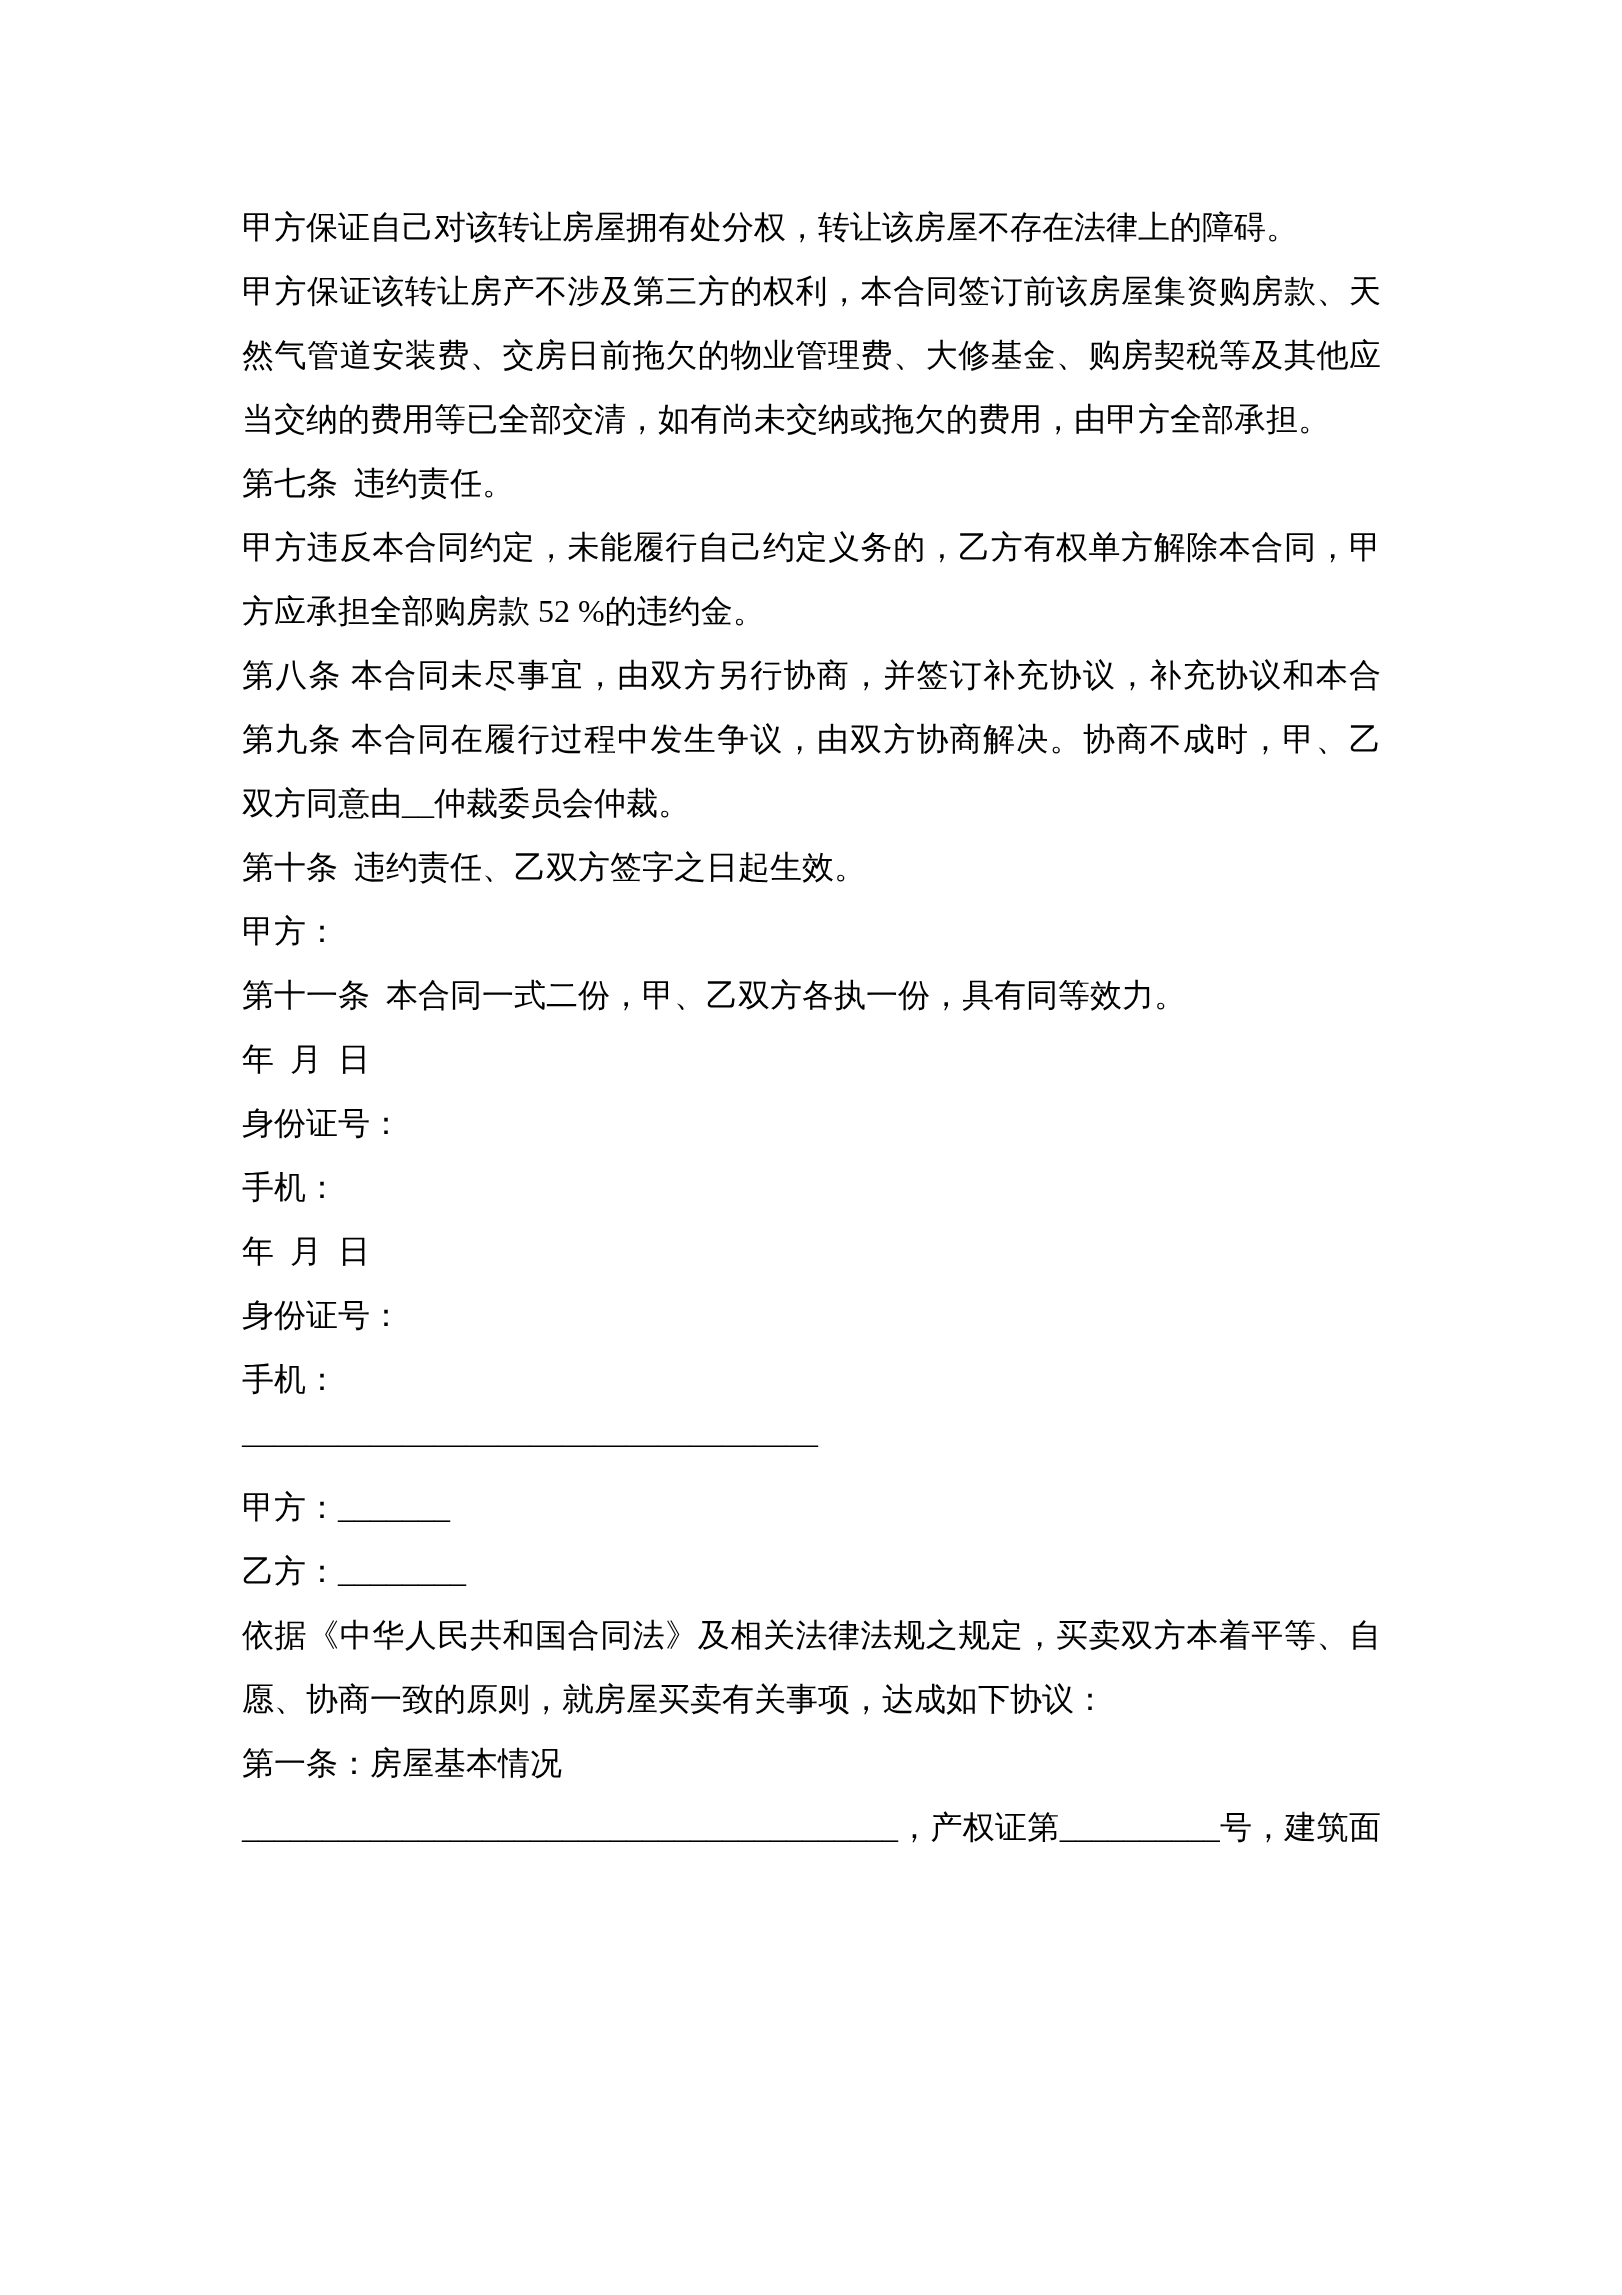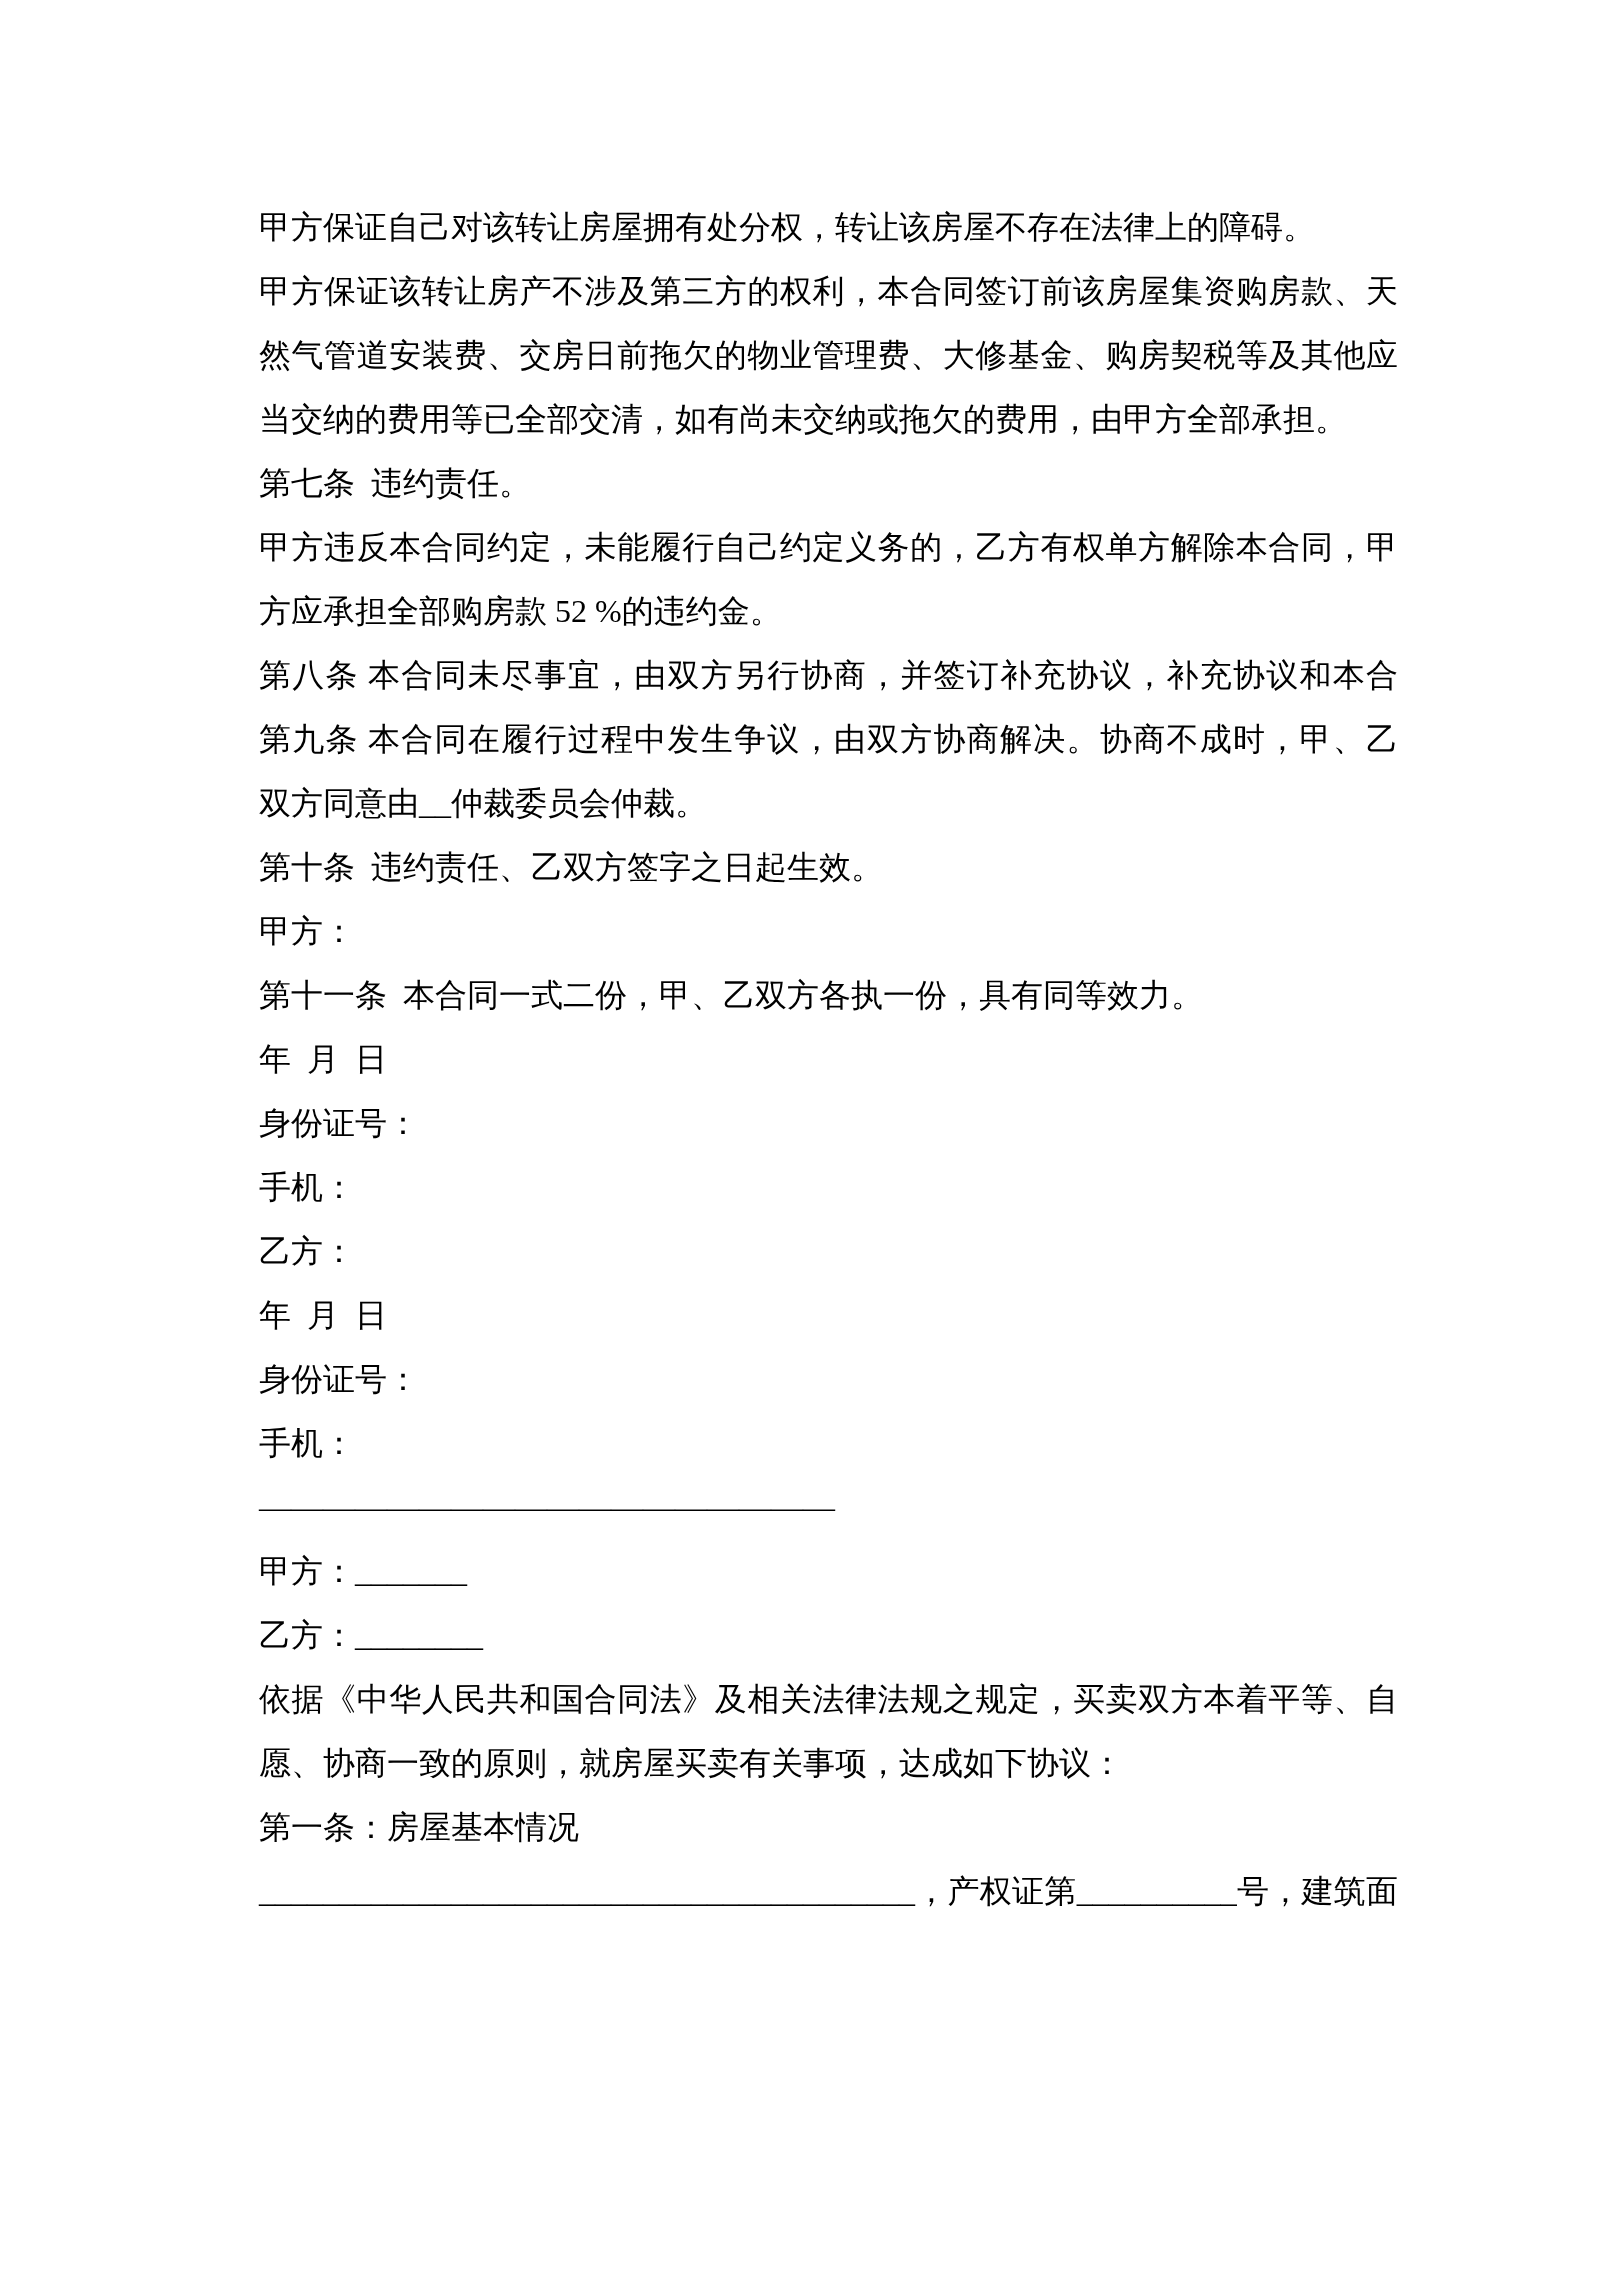--- a/index.html
+++ b/index.html
@@ -10,21 +10,21 @@
     body {
       position: relative;
       width: 1623px;
       height: 2295px;
       font-family: "Liberation Serif", "DejaVu Serif", serif;
       color: #000000;
       overflow: hidden;
     }
     .page {
       position: absolute;
-      left: 17px;
+      left: 0;
       top: 0;
       width: 1549px;
       height: 2295px;
       background: #ffffff;
     }
     .doc {
       position: absolute;
       left: 242px;
       top: 195px;
       width: 1139px;
@@ -60,21 +60,20 @@
     <p>方应承担全部购房款 52 %的违约金。</p>
     <p class="j">第八条  本合同未尽事宜，由双方另行协商，并签订补充协议，补充协议和本合</p>
     <p class="j">第九条  本合同在履行过程中发生争议，由双方协商解决。协商不成时，甲、乙</p>
     <p>双方同意由__仲裁委员会仲裁。</p>
     <p>第十条  违约责任、乙双方签字之日起生效。</p>
     <p>甲方：</p>
     <p>第十一条  本合同一式二份，甲、乙双方各执一份，具有同等效力。</p>
     <p>年  月  日</p>
     <p>身份证号：</p>
     <p>手机：</p>
-    <p>乙方：</p>
     <p>年  月  日</p>
     <p>身份证号：</p>
     <p>手机：</p>
     <p>——————————————————</p>
     <p>甲方：_______</p>
     <p>乙方：________</p>
     <p class="j">依据《中华人民共和国合同法》及相关法律法规之规定，买卖双方本着平等、自</p>
     <p>愿、协商一致的原则，就房屋买卖有关事项，达成如下协议：</p>
     <p>第一条：房屋基本情况</p>
     <p class="j">_________________________________________，产权证第__________号，建筑面</p>

